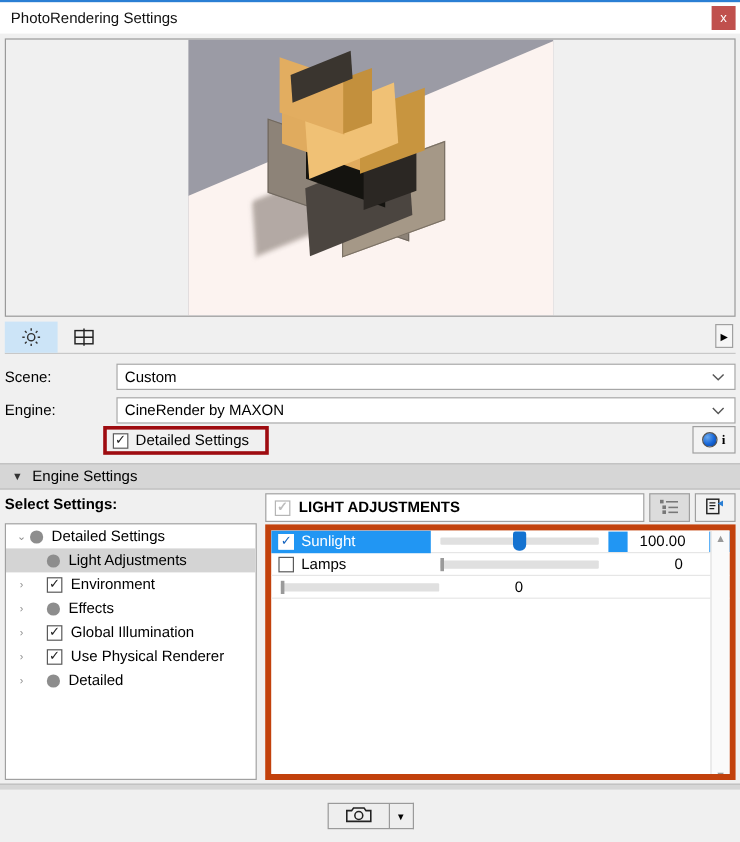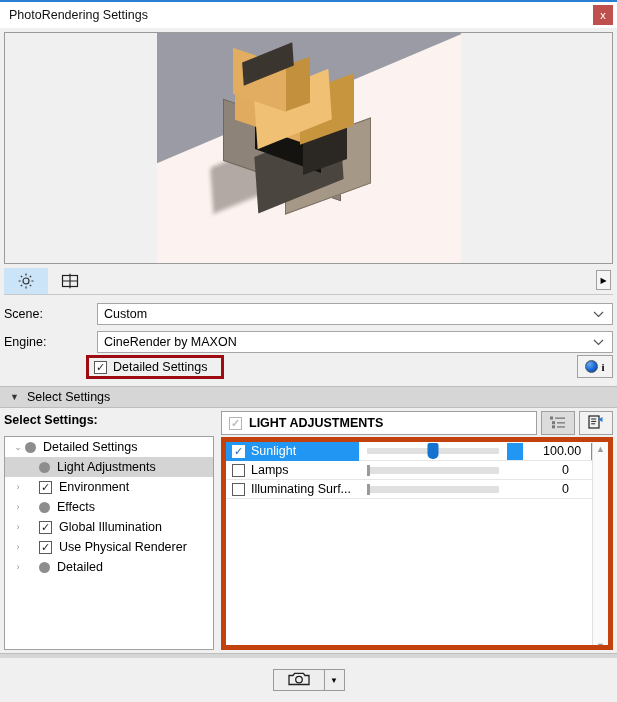--- a/index.html
+++ b/index.html
@@ -384,21 +384,21 @@
     width: 3px; height: 11px;
     background: #9a9a9a;
   }
   .val-swatch {
     width: 16px; height: 17px;
     background: #2196f3;
     flex: 0 0 auto;
   }
   .val-text {
     width: 68px; flex: 0 0 auto;
-    padding-left: 20px;
+    padding-left: 10px;
     font-size: 12.5px;
   }
   .val-text.right { text-align: right; padding-right: 22px; }
   .color-swatch {
     width: 56px; height: 17px;
     background: #3aa0f5;
     flex: 0 0 auto;
   }
   .vscroll {
     position: absolute;
@@ -520,21 +520,21 @@
     <span class="detailed-label">Detailed Settings</span>
   </div>
   <div class="redbox"></div>
   <div class="info-btn">
     <span class="sphere"></span>
     <span class="info-i">i</span>
   </div>
 
   <div class="section-head" style="top:384px;">
     <span class="tri">▼</span>
-    <span>Select Settings</span>
+    <span>Engine Settings</span>
   </div>
 
   <div class="select-label">Select Settings:</div>
 
   <div class="tree-panel">
     <div class="tree-item">
       <span class="tw">⌄</span>
       <span class="bullet"></span>
       <span class="tree-label">Detailed Settings</span>
     </div>
@@ -633,24 +633,20 @@
           <div class="track thin">
               <div class="knob-sm"></div>
             </div>
         </div>
         <span style="width:16px;flex:0 0 auto;"></span>
         <span class="val-text right">0</span>
         <span style="width:56px;flex:0 0 auto;"></span>
       </div>
 
       <div class="lrow">
-        <div class="lrow-name">
-          <span class="cb"></span>
-          <span>Illuminating Surf...</span>
-        </div>
         <div class="slider-cell">
           <div class="track thin">
               <div class="knob-sm"></div>
             </div>
         </div>
         <span style="width:16px;flex:0 0 auto;"></span>
         <span class="val-text right">0</span>
         <span style="width:56px;flex:0 0 auto;"></span>
       </div>
 

